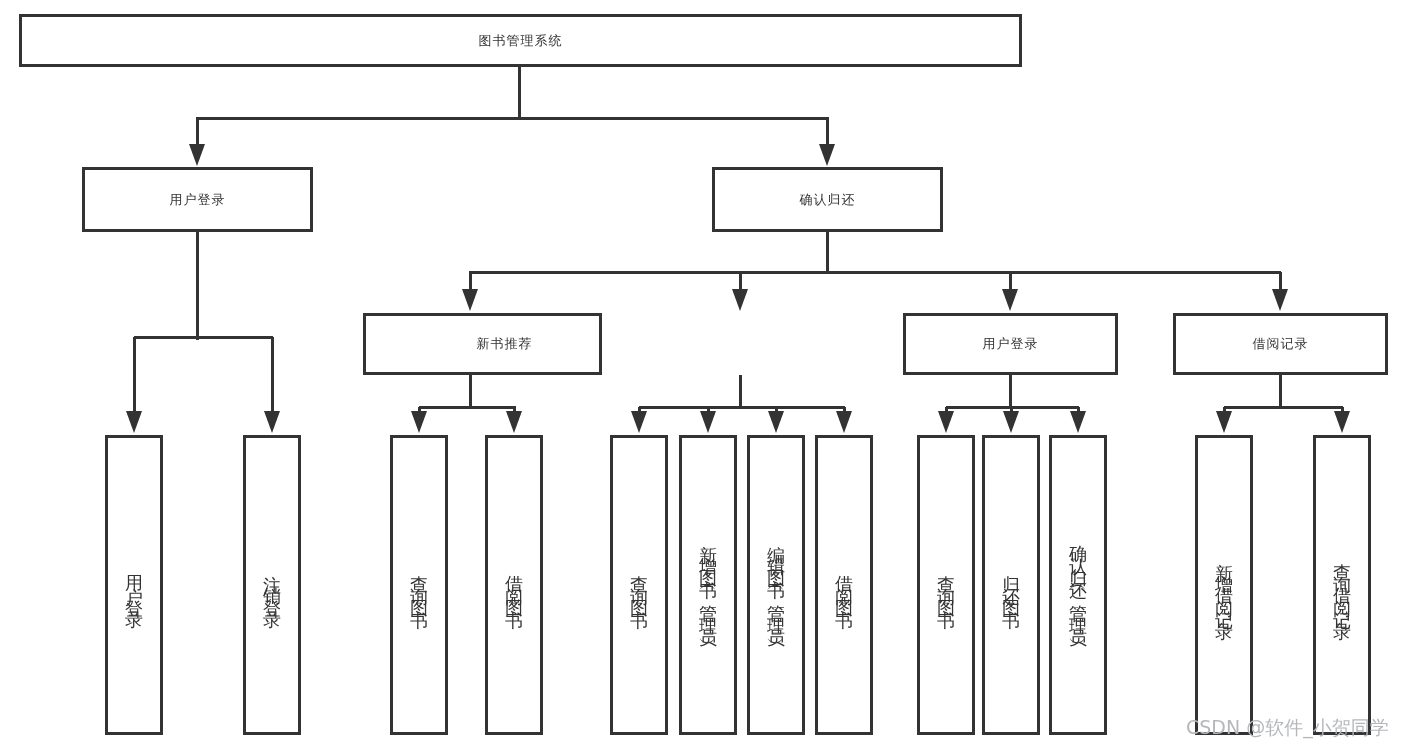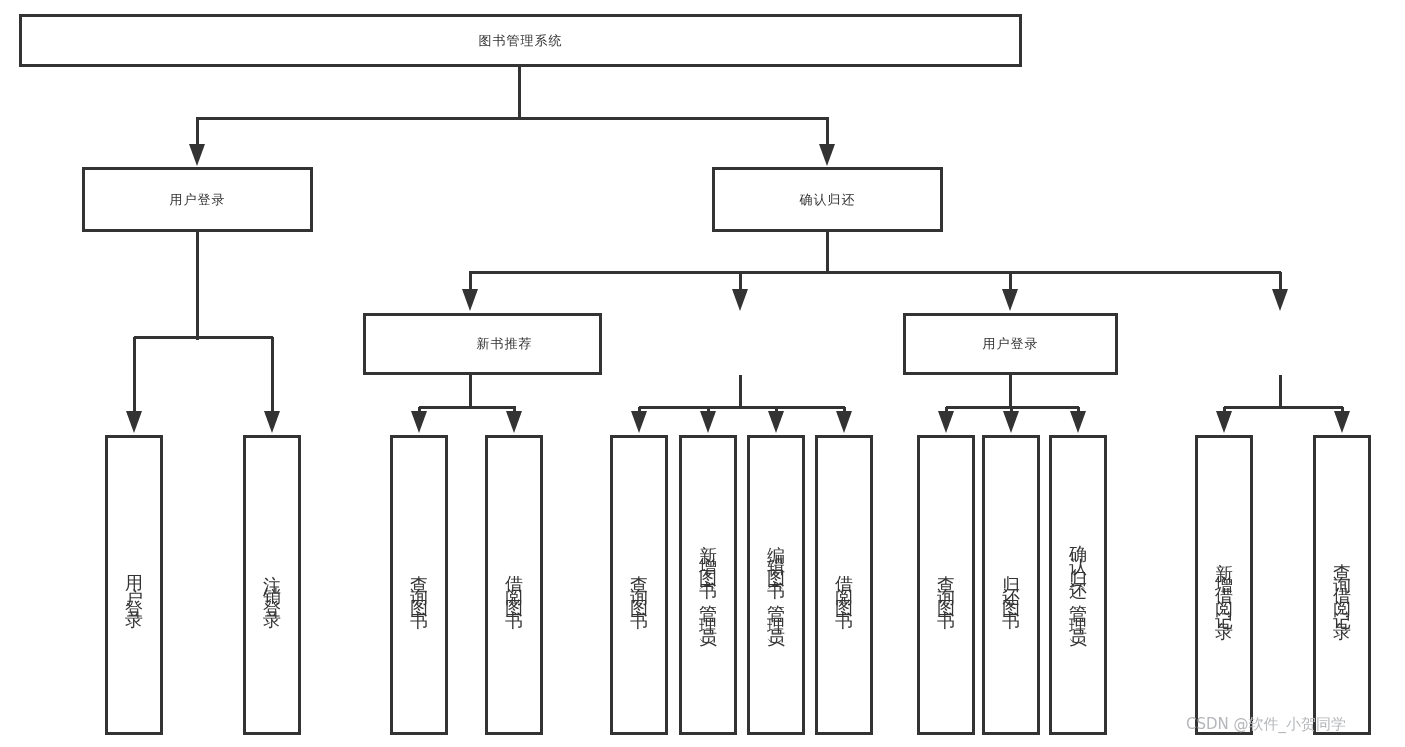--- a/index.html
+++ b/index.html
@@ -36,21 +36,21 @@
     position: absolute;
     width: 0; height: 0;
     border-left: 8px solid transparent;
     border-right: 8px solid transparent;
     border-top: 22px solid #333333;
   }
   .watermark {
     position: absolute;
     left: 1186px;
     top: 715px;
-    font-size: 15px;
+    font-size: 19px;
     color: #b5b7ba;
     white-space: nowrap;
     z-index: 10;
   }
 </style>
 </head>
 <body>
 
 <div class="canvas">
 
@@ -79,20 +79,21 @@
   <div class="line vline" style="left:739px; top:272px; height:21px;"></div>
   <div class="line vline" style="left:1009px; top:272px; height:21px;"></div>
   <div class="line vline" style="left:1279px; top:272px; height:21px;"></div>
   <div class="arrow" style="left:462px; top:289px;"></div>
   <div class="arrow" style="left:732px; top:289px;"></div>
   <div class="arrow" style="left:1002px; top:289px;"></div>
   <div class="arrow" style="left:1272px; top:289px;"></div>
 
   <div class="box hbox" style="left:363px; top:313px; width:239px; height:62px;padding-left:44px;">新书推荐</div>
   <div class="box hbox" style="left:903px; top:313px; width:215px; height:62px;">用户登录</div>
+  <div class="box hbox" style="left:1173px; top:313px; width:215px; height:62px;">借阅记录</div>
 
   <div class="line vline" style="left:469px; top:375px; height:33px;"></div>
   <div class="line hline" style="left:419px; top:406px; width:97px;"></div>
   <div class="line vline" style="left:418px; top:407px; height:7px;"></div>
   <div class="line vline" style="left:513px; top:407px; height:7px;"></div>
   <div class="arrow" style="left:411px; top:411px;"></div>
   <div class="arrow" style="left:506px; top:411px;"></div>
 
   <div class="line vline" style="left:739px; top:375px; height:33px;"></div>
   <div class="line hline" style="left:639px; top:406px; width:206px;"></div>

